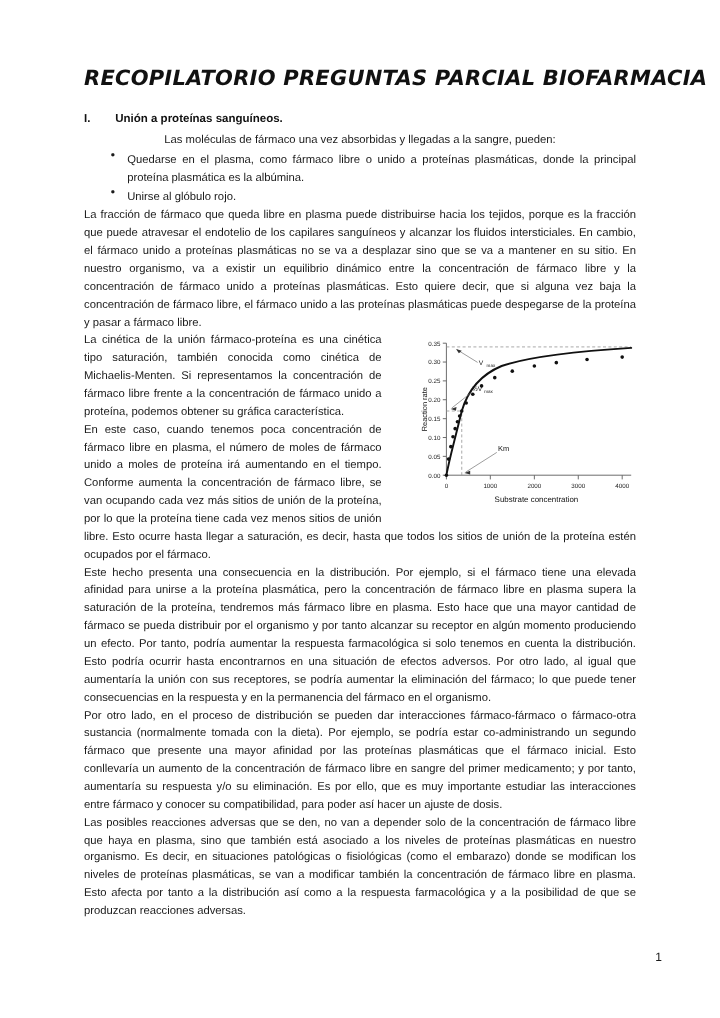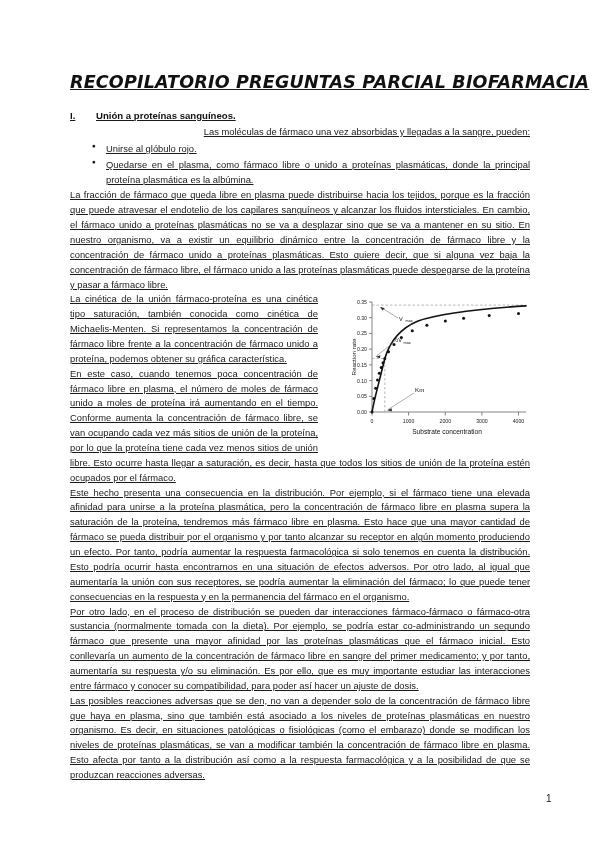--- a/index.html
+++ b/index.html
@@ -16,23 +16,22 @@
     overflow: hidden;
   }
   .page {
     position: absolute;
     inset: 0;
     background: #ffffff;
   }
   .content {
     position: absolute;
     left: 70px;
-    top: 16px;
+    top: 0;
     width: 460px;
-    text-decoration: underline;
   }
 
   .doc-title {
     font-family: "DejaVu Sans", sans-serif;
     font-style: italic;
     font-weight: 700;
     font-size: 17.5px;
     letter-spacing: 0.2px;
     text-align: center;
     margin-top: 56px;
@@ -59,21 +58,21 @@
   p.body {
     font-size: 9.4px;
     line-height: 1.58;
     text-align: justify;
     margin: 0 0 0 0;
     color: #1a1a1a;
     hyphens: none;
   }
   p.lead {
     margin-top: 4px;
-    text-align: right;
+    text-align: center;
   }
 
   ul.bullets {
     margin: 2px 0 0 0;
     padding-left: 36px;
     list-style: none;
   }
   ul.bullets li {
     font-size: 9.4px;
     line-height: 1.58;
@@ -131,22 +130,22 @@
     <div class="doc-title">RECOPILATORIO PREGUNTAS PARCIAL BIOFARMACIA</div>
 
     <div class="section-heading">
       <span class="numeral">I.</span>
       <span class="heading-text">Unión a proteínas sanguíneos.</span>
     </div>
 
     <p class="body lead">Las moléculas de fármaco una vez absorbidas y llegadas a la sangre, pueden:</p>
 
     <ul class="bullets">
+      <li>Quedarse en el plasma, como fármaco libre o unido a proteínas plasmáticas, donde la principal proteína plasmática es la albúmina.</li>
       <li>Unirse al glóbulo rojo.</li>
-      <li>Quedarse en el plasma, como fármaco libre o unido a proteínas plasmáticas, donde la principal proteína plasmática es la albúmina.</li>
     </ul>
 
     <p class="body para-block">La fracción de fármaco que queda libre en plasma puede distribuirse hacia los tejidos, porque es la fracción que puede atravesar el endotelio de los capilares sanguíneos y alcanzar los fluidos intersticiales. En cambio, el fármaco unido a proteínas plasmáticas no se va a desplazar sino que se va a mantener en su sitio. En nuestro organismo, va a existir un equilibrio dinámico entre la concentración de fármaco libre y la concentración de fármaco unido a proteínas plasmáticas. Esto quiere decir, que si alguna vez baja la concentración de fármaco libre, el fármaco unido a las proteínas plasmáticas puede despegarse de la proteína y pasar a fármaco libre.</p>
 
     <div class="figure">
       <svg width="200" height="152" viewBox="0 0 200 152">
 
         <g>
           <line x1="42" y1="8" x2="42" y2="118" stroke="#666" stroke-width="0.8"></line>
           <line x1="42" y1="118" x2="196" y2="118" stroke="#666" stroke-width="0.8"></line>

